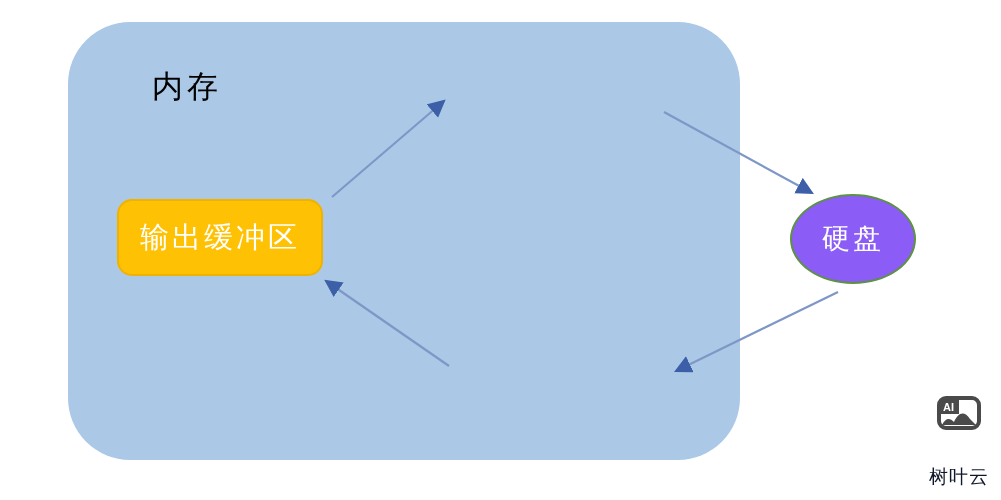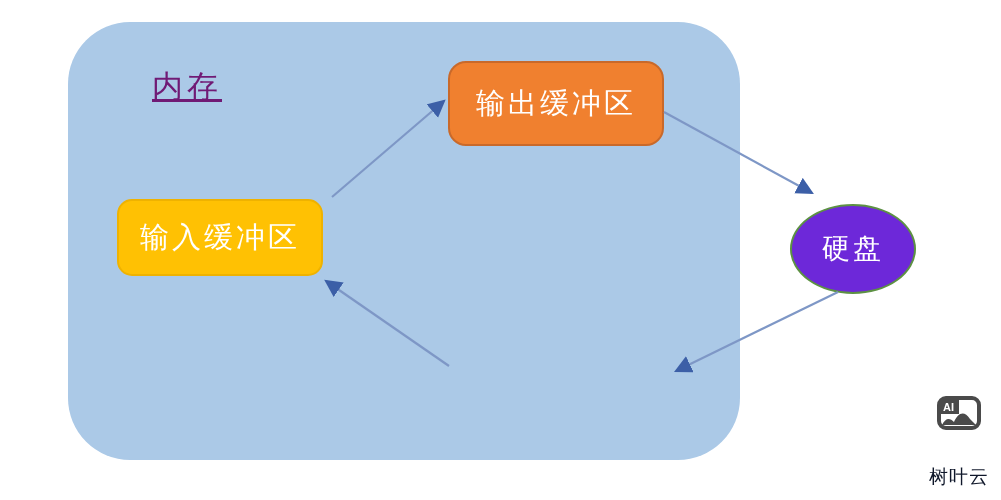--- a/index.html
+++ b/index.html
@@ -24,23 +24,22 @@
     width: 672px;
     height: 438px;
     background: #abc9e7;
     border-radius: 62px;
   }
   .memory-label {
     position: absolute;
     left: 84px;
     top: 44px;
     font-size: 31px;
-    color: #701a75;
+    color: #000000;
     letter-spacing: 4px;
-    text-decoration: underline;
   }
   .node {
     position: absolute;
     display: flex;
     align-items: center;
     justify-content: center;
     color: #ffffff;
     font-size: 29px;
     letter-spacing: 3px;
     box-sizing: border-box;
@@ -61,23 +60,23 @@
     border-radius: 15px;
   }
   .node-input {
     left: 448px; top: 324px;
     width: 216px; height: 84px;
     background: #f0802f;
     border: 2px solid #c9692a;
     border-radius: 18px;
   }
   .node-disk {
-    left: 790px; top: 204px;
+    left: 790px; top: 194px;
     width: 126px; height: 90px;
-    background: #6d28d9;
+    background: #8b5cf6;
     border: 2px solid #5d9143;
     border-radius: 50%;
     font-size: 28px;
   }
   .arrow-layer {
     position: absolute;
     left: 0; top: 0;
     width: 1001px;
     height: 500px;
     pointer-events: none;
@@ -119,26 +118,23 @@
       <marker id="arrowhead" markerWidth="9" markerHeight="9" refX="7" refY="4" orient="auto">
         <path d="M0,0 L8,4 L0,8 Z" fill="#3c5fa7"></path>
       </marker>
     </defs>
   <line x1="332" y1="197" x2="444" y2="101" marker-end="url(#arrowhead)"></line>
       <line x1="664" y1="112" x2="812" y2="193" marker-end="url(#arrowhead)"></line>
       <line x1="838" y1="292" x2="676" y2="371" marker-end="url(#arrowhead)"></line>
       <line x1="449" y1="366" x2="326" y2="281" marker-end="url(#arrowhead)"></line>
     </svg>
 
-  <div class="node node-output">
-    <span>输出缓冲区</span>
-  </div>
 
   <div class="node node-program">
-    <span>输入缓冲区</span>
+    <span>输出缓冲区</span>
   </div>
 
 
   <div class="node node-disk">
     <span>硬盘</span>
   </div>
 
   <div class="watermark">
     <svg width="44" height="34" viewBox="0 0 44 34" xmlns="http://www.w3.org/2000/svg">
       <rect x="2" y="2" width="40" height="30" rx="7" fill="#ffffff" stroke="#4a4a4a" stroke-width="4"></rect>

